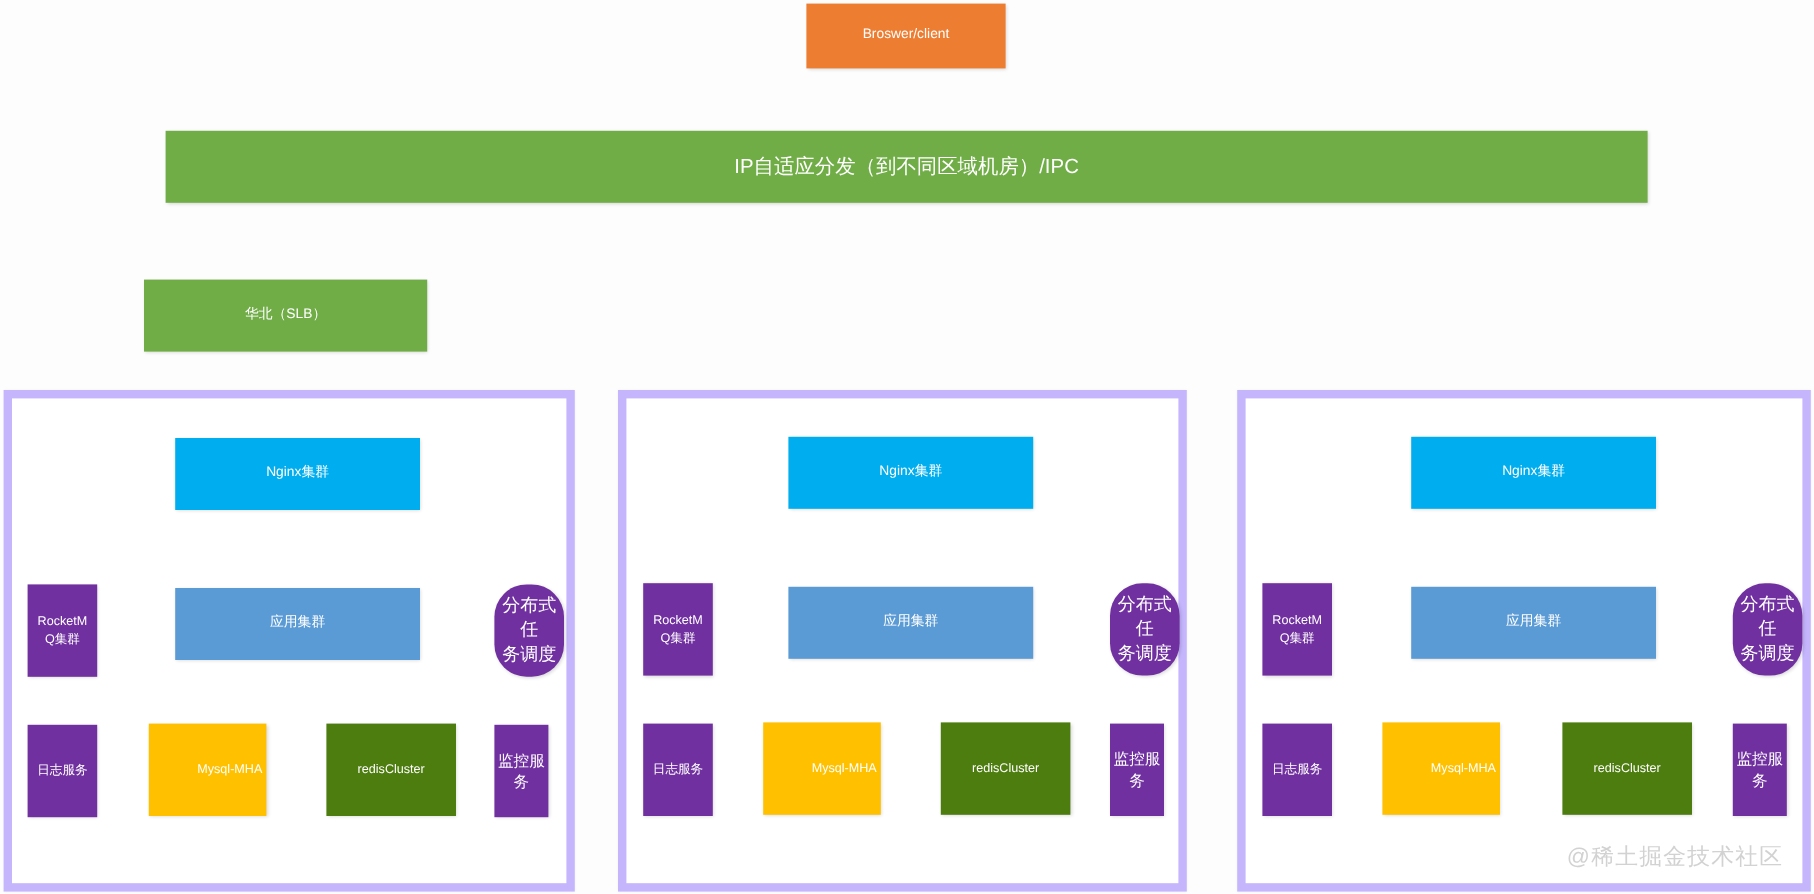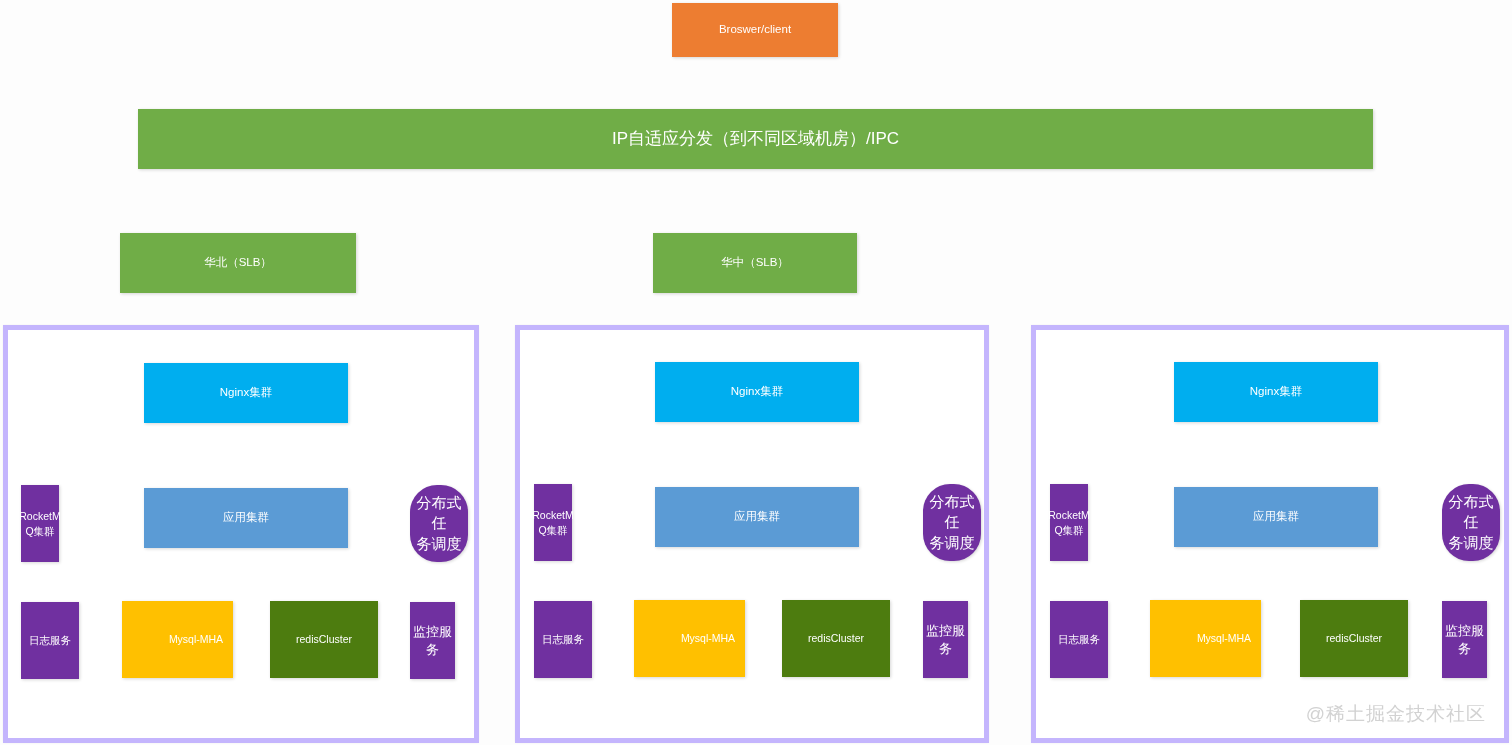--- a/index.html
+++ b/index.html
@@ -69,58 +69,58 @@
   .slb-0 { left: 120px;  width: 236px; }
   .slb-1 { left: 653px;  width: 204px; }
   .slb-2 { left: 1168px; width: 204px; }
 
   
   .panel {
     position: absolute;
     top: 325px;
     height: 418px;
     box-sizing: border-box;
-    border: 5px solid #c4b5fd;
+    border: 7px solid #c4b5fd;
     background: #ffffff;
     box-shadow: 0 0 2px rgba(0,0,0,0.05);
   }
   .panel-0 { left: 3px;    width: 476px; }
   .panel-1 { left: 515px;  width: 474px; }
   .panel-2 { left: 1031px; width: 478px; }
 
   
   .p-nginx {
     left: 136px; top: 33px;
     width: 204px; height: 60px;
     font-size: 11.5px;
   }
   .p-app {
     left: 136px; top: 158px;
     width: 204px; height: 60px;
     font-size: 11.5px;
   }
   .p-mq {
     left: 13px; top: 155px;
-    width: 38px; height: 77px;
+    width: 58px; height: 77px;
     font-size: 10.5px;
   }
   .p-sched {
     left: 402px; top: 155px;
     width: 58px; height: 77px;
     font-size: 15px;
     border-radius: 27px;
   }
   .p-log {
     left: 13px; top: 272px;
     width: 58px; height: 77px;
     font-size: 10.5px;
   }
   .p-mysql {
     left: 114px; top: 271px;
-    width: 111px; height: 77px;
+    width: 98px; height: 77px;
     font-size: 10.5px;
     padding-left: 37px;
   }
   .p-redis {
     left: 262px; top: 271px;
     width: 108px; height: 77px;
     font-size: 10.5px;
   }
   .p-monitor {
     left: 402px; top: 272px;
@@ -162,21 +162,20 @@
 </head>
 <body>
 
 <div class="canvas">
 
   <div class="box c-orange" id="client-box">Broswer/client</div>
 
   <div class="box c-green" id="dispatch-banner">IP自适应分发（到不同区域机房）/IPC</div>
 
   <div class="box c-green slb-box slb-0">华北（SLB）</div>
-  <div class="box c-green slb-box slb-1">华中（SLB）</div>
 
   <div class="panel panel-0">
     <div class="box c-cyan p-nginx">Nginx集群</div>
     <div class="box c-blue p-app">应用集群</div>
     <div class="box c-purple p-mq">RocketM
 Q集群</div>
     <div class="box c-purple p-sched">分布式任
 务调度</div>
     <div class="box c-purple p-log">日志服务</div>
     <div class="box c-amber p-mysql">Mysql-MHA</div>

